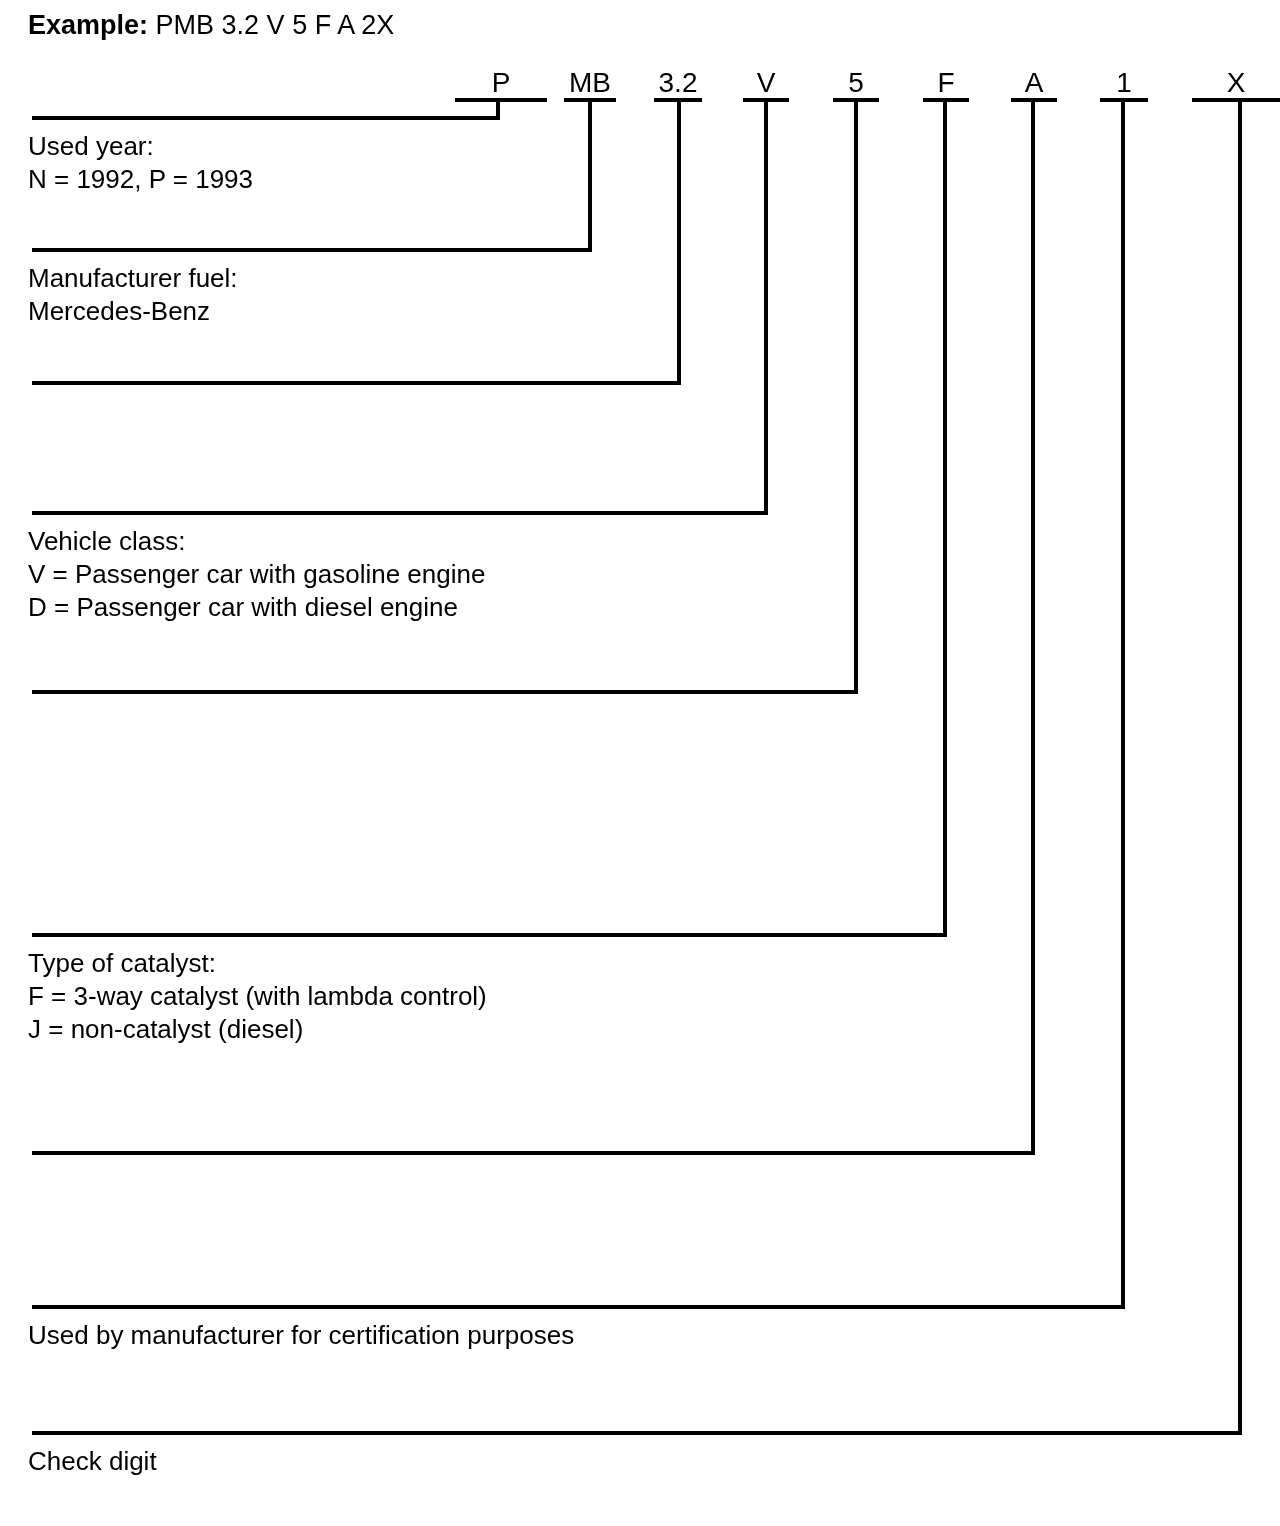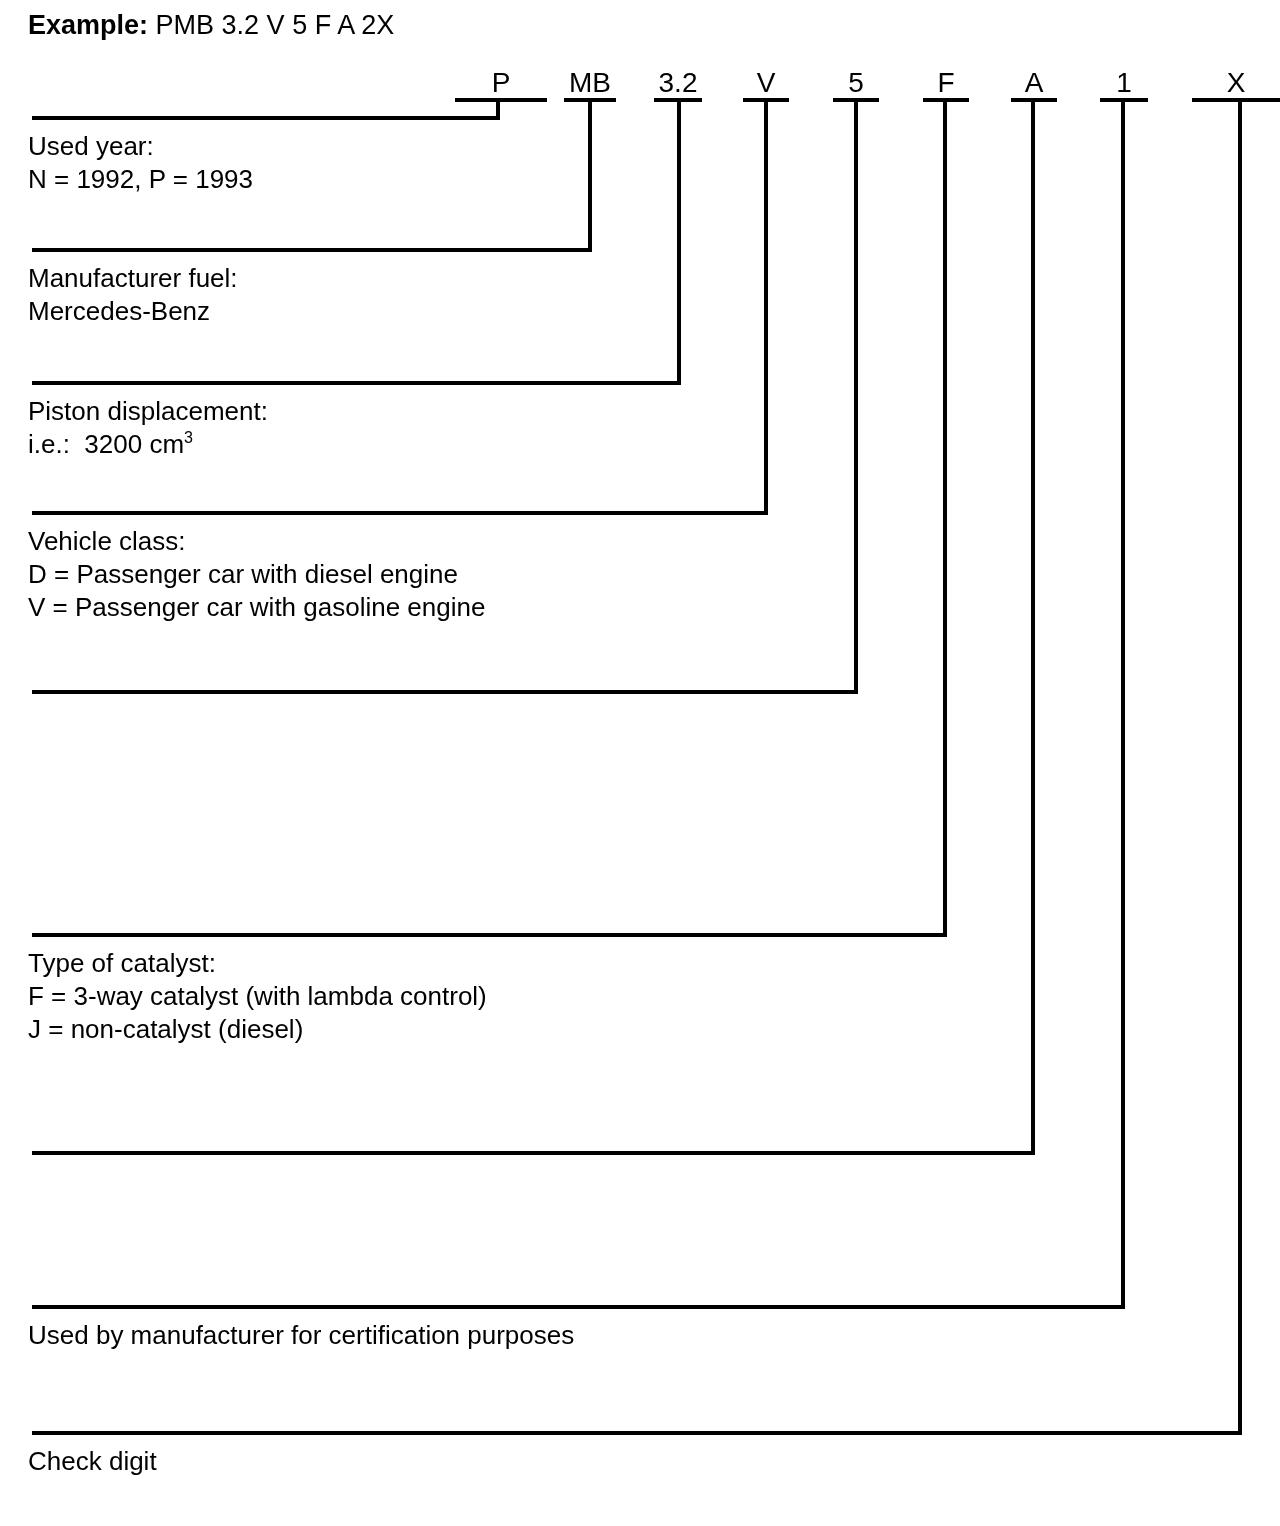--- a/index.html
+++ b/index.html
@@ -163,29 +163,25 @@
   <div class="section-block" style="top:130px;">
     <span class="section-title">Used year:</span>
     <span class="section-item">N = 1992, P = 1993</span>
   </div>
 
   <div class="section-block" style="top:262px;">
     <span class="section-title">Manufacturer fuel:</span>
     <span class="section-item">Mercedes-Benz</span>
   </div>
 
-  <div class="section-block" style="top:395px;">
-    <span class="section-title">Piston displacement:</span>
-    <span class="section-item">i.e.:&nbsp; 3200 cm<sup>3</sup></span>
-  </div>
 
   <div class="section-block" style="top:525px;">
     <span class="section-title">Vehicle class:</span>
+    <span class="section-item">V = Passenger car with gasoline engine</span>
     <span class="section-item">D = Passenger car with diesel engine</span>
-    <span class="section-item">V = Passenger car with gasoline engine</span>
   </div>
 
 
   <div class="section-block" style="top:947px;">
     <span class="section-title">Type of catalyst:</span>
     <span class="section-item">F = 3-way catalyst (with lambda control)</span>
     <span class="section-item">J = non-catalyst (diesel)</span>
   </div>
 
 

